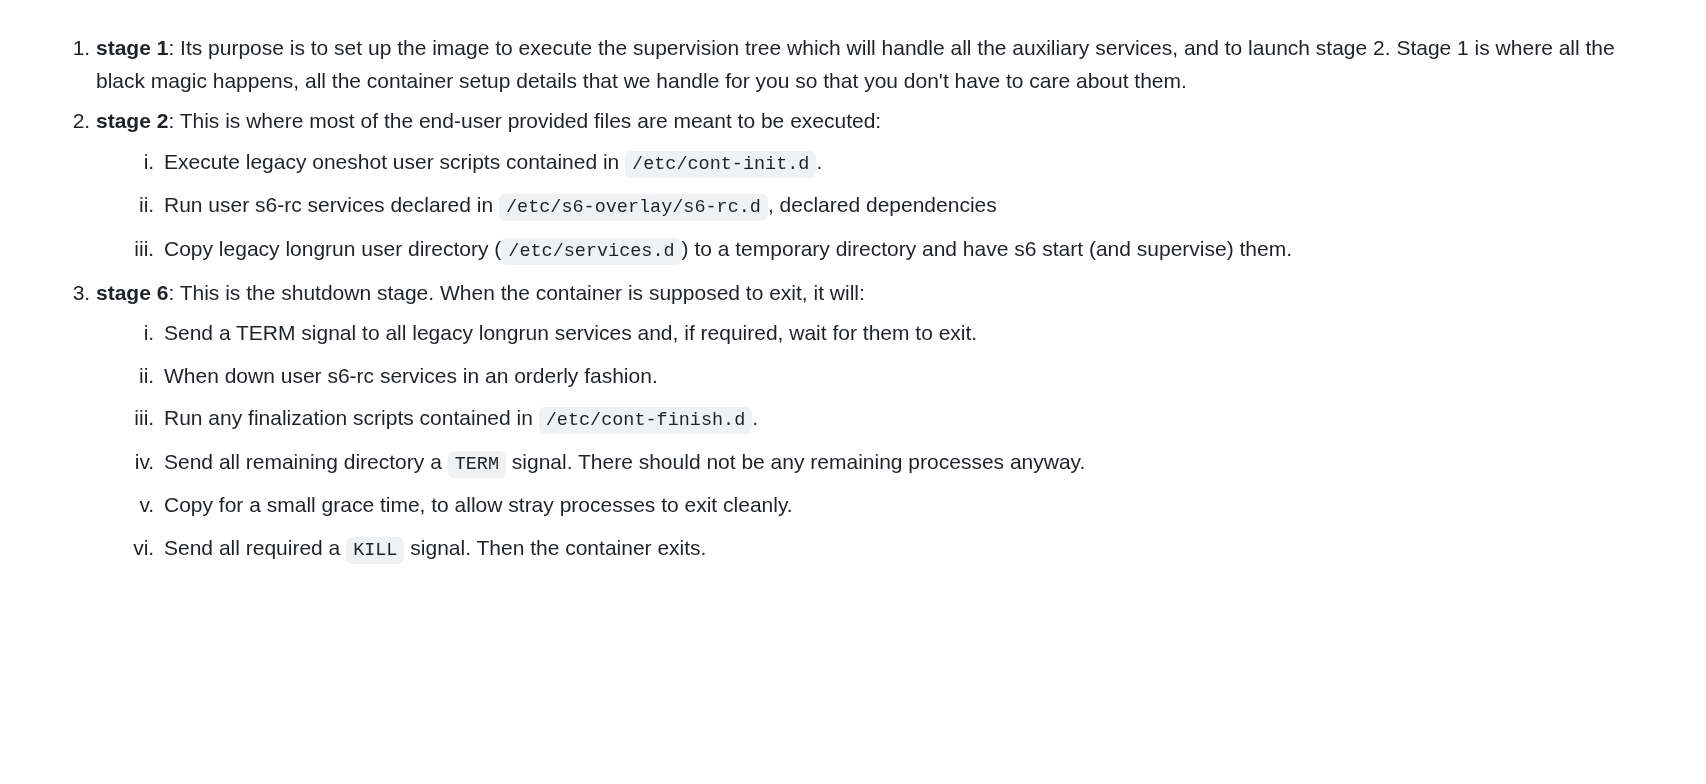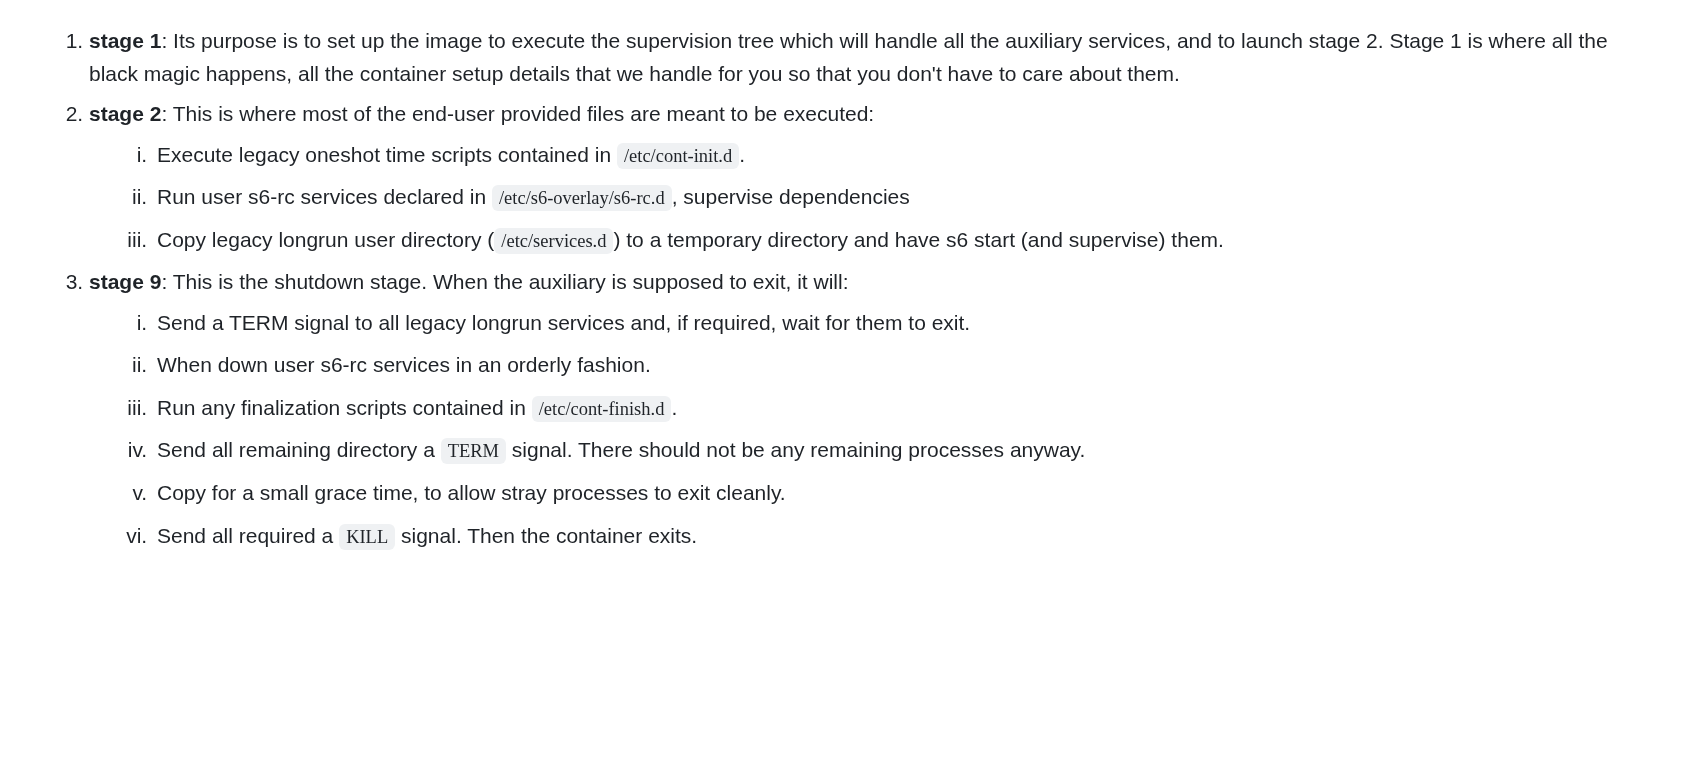--- a/index.html
+++ b/index.html
@@ -11,40 +11,40 @@
     color: #1f2328;
     background: #ffffff;
   }
   .container {
     padding: 20px 50px 10px 50px;
     max-width: 1600px;
   }
   ol.main {
     list-style: decimal;
     padding-left: 34px;
-    margin: 5px;
+    margin: 12px;
   }
   ol.main > li {
     margin-bottom: 8px;
     padding-left: 0;
   }
   ol.roman {
     list-style: lower-roman;
     padding-left: 64px;
     margin-top: 8px;
   }
   ol.roman > li {
     margin-bottom: 10px;
     padding-left: 4px;
   }
   strong {
     font-weight: 600;
   }
   code {
-    font-family: Liberation Serif, serif;
+    font-family: Liberation Mono, monospace;
     font-size: 0.88em;
     background-color: #eff1f3;
     padding: 3px 7px;
     border-radius: 6px;
     white-space: nowrap;
   }
 </style>
 </head>
 <body>
 
@@ -52,33 +52,33 @@
   <ol class="main">
 
     <li>
       <strong>stage 1</strong><span>: Its purpose is to set up the image to execute the supervision tree which will handle all the auxiliary services, and to launch stage 2. Stage 1 is where all the black magic happens, all the container setup details that we handle for you so that you don't have to care about them.</span>
     </li>
 
     <li>
       <strong>stage 2</strong><span>: This is where most of the end-user provided files are meant to be executed:</span>
       <ol class="roman">
         <li>
-          <span>Execute legacy oneshot time scripts contained in </span><code>/etc/cont-init.d</code><span>.</span>
+          <span>Execute legacy oneshot user scripts contained in </span><code>/etc/cont-init.d</code><span>.</span>
         </li>
         <li>
-          <span>Run user s6-rc services declared in </span><code>/etc/s6-overlay/s6-rc.d</code><span>, supervise dependencies</span>
+          <span>Run user s6-rc services declared in </span><code>/etc/s6-overlay/s6-rc.d</code><span>, declared dependencies</span>
         </li>
         <li>
           <span>Copy legacy longrun user directory (</span><code>/etc/services.d</code><span>) to a temporary directory and have s6 start (and supervise) them.</span>
         </li>
       </ol>
     </li>
 
     <li>
-      <strong>stage 9</strong><span>: This is the shutdown stage. When the auxiliary is supposed to exit, it will:</span>
+      <strong>stage 6</strong><span>: This is the shutdown stage. When the container is supposed to exit, it will:</span>
       <ol class="roman">
         <li>
           <span>Send a TERM signal to all legacy longrun services and, if required, wait for them to exit.</span>
         </li>
         <li>
           <span>When down user s6-rc services in an orderly fashion.</span>
         </li>
         <li>
           <span>Run any finalization scripts contained in </span><code>/etc/cont-finish.d</code><span>.</span>
         </li>

